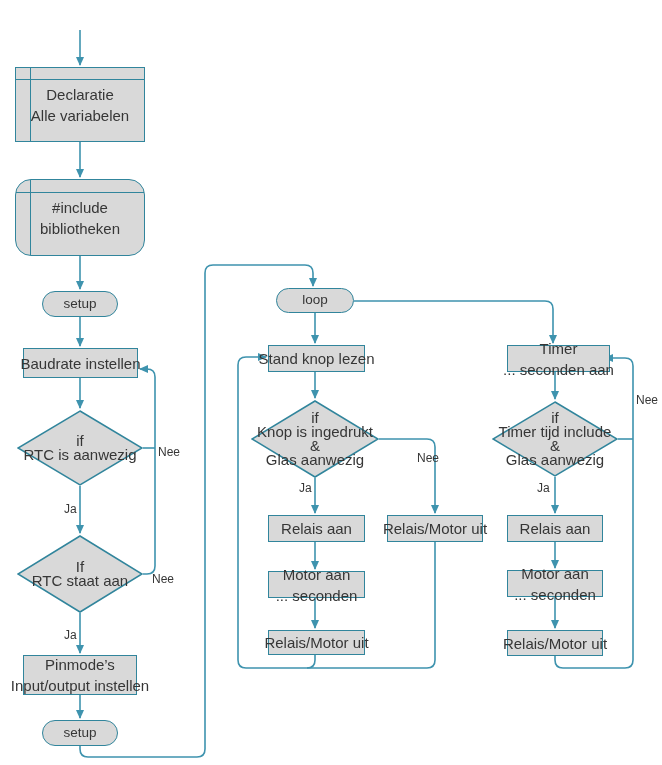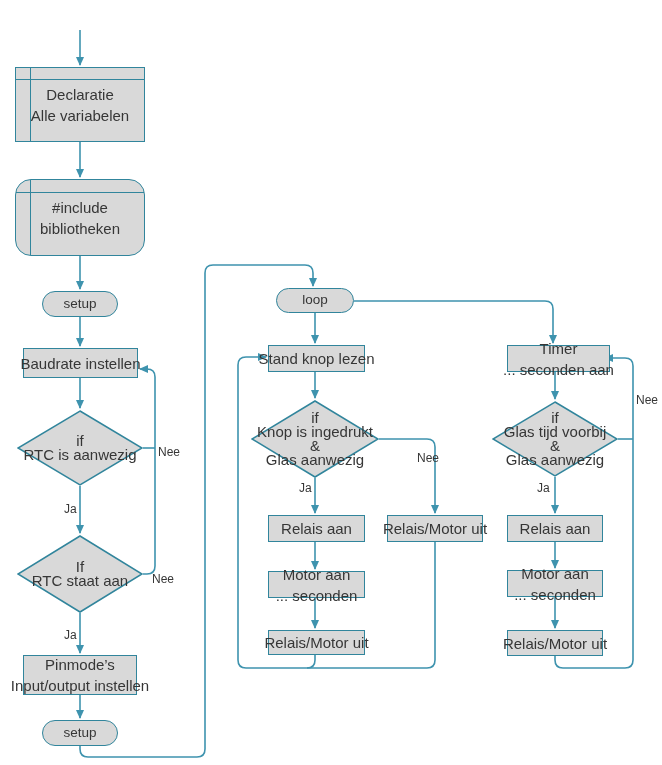--- a/index.html
+++ b/index.html
@@ -161,21 +161,21 @@
     <span class="l">Timer</span>
     <span class="l">... seconden aan</span>
   </div>
 
   <div class="node diamond" style="left:492px;top:401px;width:126px;height:76px;">
     <svg viewBox="0 0 126 76" preserveAspectRatio="none">
       <polygon points="63,1 125,38 63,75 1,38"></polygon>
     </svg>
     <div class="dlabel">
       <span class="l">if</span>
-      <span class="l">Glas tijd voorbij</span>
+      <span class="l">Timer tijd include</span>
       <span class="l">&amp;</span>
       <span class="l">Glas aanwezig</span>
     </div>
   </div>
 
   <div class="node rect" style="left:507px;top:515px;width:96px;height:27px;">
     <span class="l">Relais aan</span>
   </div>
 
   <div class="node rect" style="left:507px;top:570px;width:96px;height:27px;">

